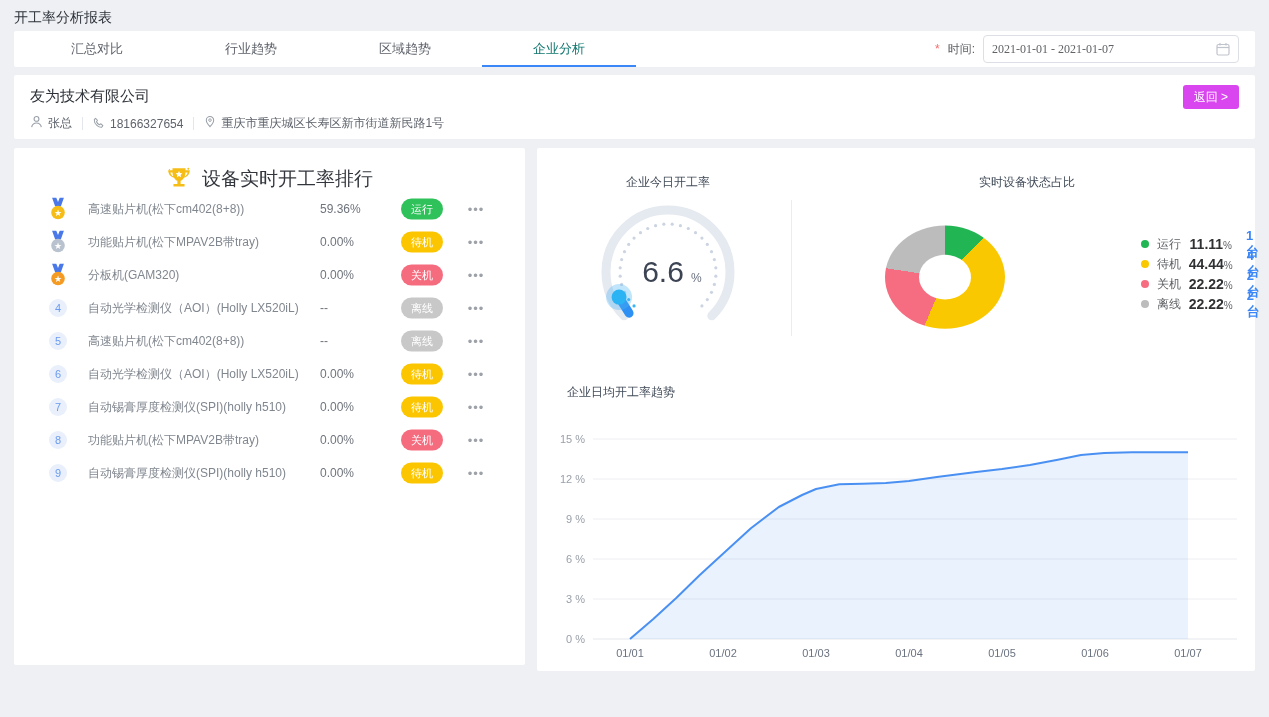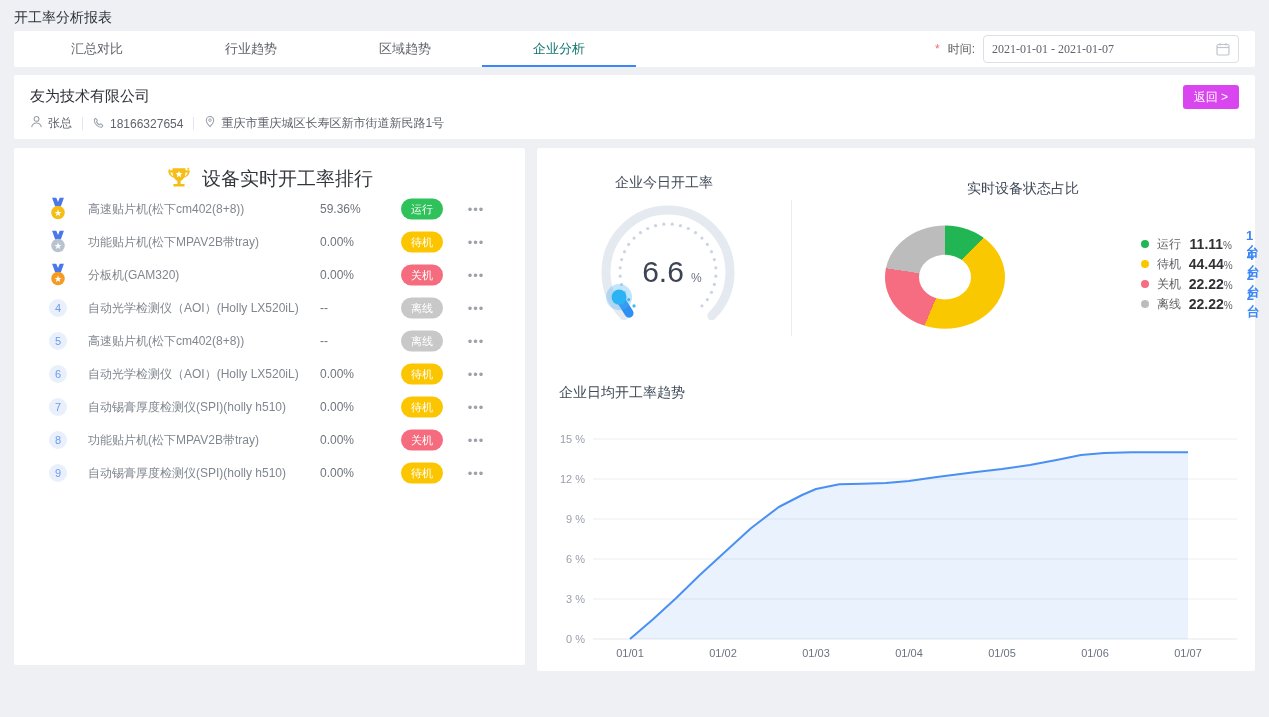--- a/index.html
+++ b/index.html
@@ -54,23 +54,23 @@
   .cell.rankc { left:31px; width:26px; display:flex; justify-content:center; }
   .cell.name  { left:74px; color:#81878f; }
   .cell.rate  { left:306px; color:#6f747c; }
   .cell.statusc { left:378px; width:60px; display:flex; justify-content:center; }
   .cell.dots  { left:444px; width:36px; text-align:center; color:#9da1a8; font-size:13px; letter-spacing:1px; cursor:pointer; }
   .num-badge { width:18px; height:18px; border-radius:50%; background:#e9f0fb; color:#6b9bf0;
                font-size:11px; display:flex; align-items:center; justify-content:center; }
   .badge { color:#fff; font-size:11px; padding:3px 10px; border-radius:11px; white-space:nowrap; }
 
   
-  .sec-title { position:absolute; font-size:14px; color:#404a57; }
+  .sec-title { position:absolute; font-size:12px; color:#404a57;padding-left:8px; }
   .gauge-title { left:0; top:26px; width:254px; text-align:center; }
-  .pie-title { left:254px; top:26px; width:464px; text-align:center;margin-top:6px; }
+  .pie-title { left:254px; top:26px; width:464px; text-align:center; }
   .vdivider { position:absolute; left:254px; top:52px; width:1px; height:136px; background:#ececec; }
   .gauge-wrap { position:absolute; left:56px; top:49px; width:150px; height:150px; }
   .donut { position:absolute; left:348px; top:70px; width:120px; height:108px; }
   .donut-ring { width:120px; height:120px; border-radius:50%; transform:scaleY(0.86); transform-origin:50% 45%; position:relative; }
   .donut-ring::after { content:""; position:absolute; inset:34px; border-radius:50%; background:#fff; }
   .legend { position:absolute; left:604px; top:86px; }
   .legend-item { display:flex; align-items:center; height:20px; }
   .legend-dot { width:8px; height:8px; border-radius:50%; flex:0 0 auto; }
   .legend-label { font-size:12px; color:#606266; width:30px; margin-left:8px; }
   .legend-pct { font-size:14px; font-weight:bold; color:#303133; margin-left:6px; }

